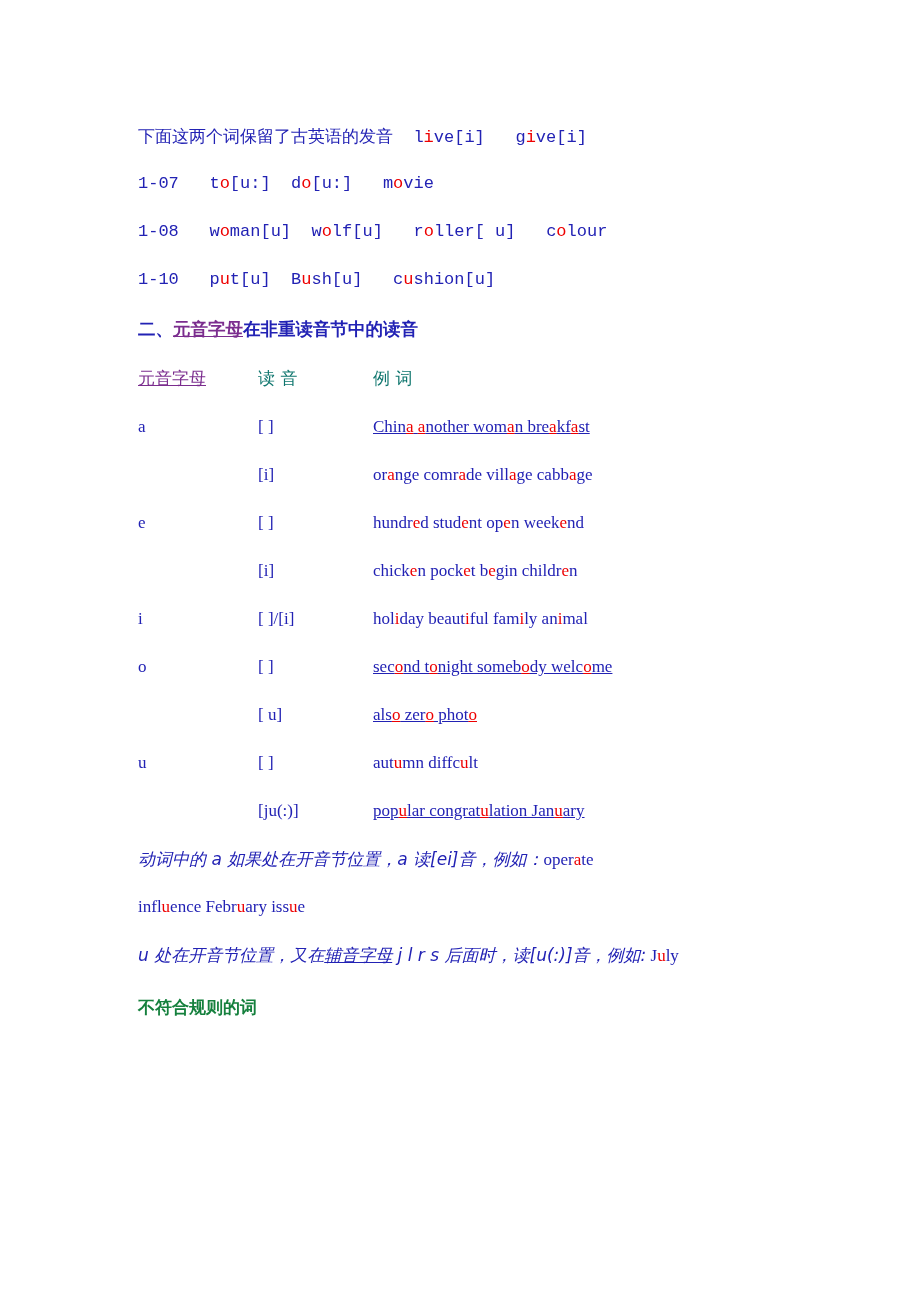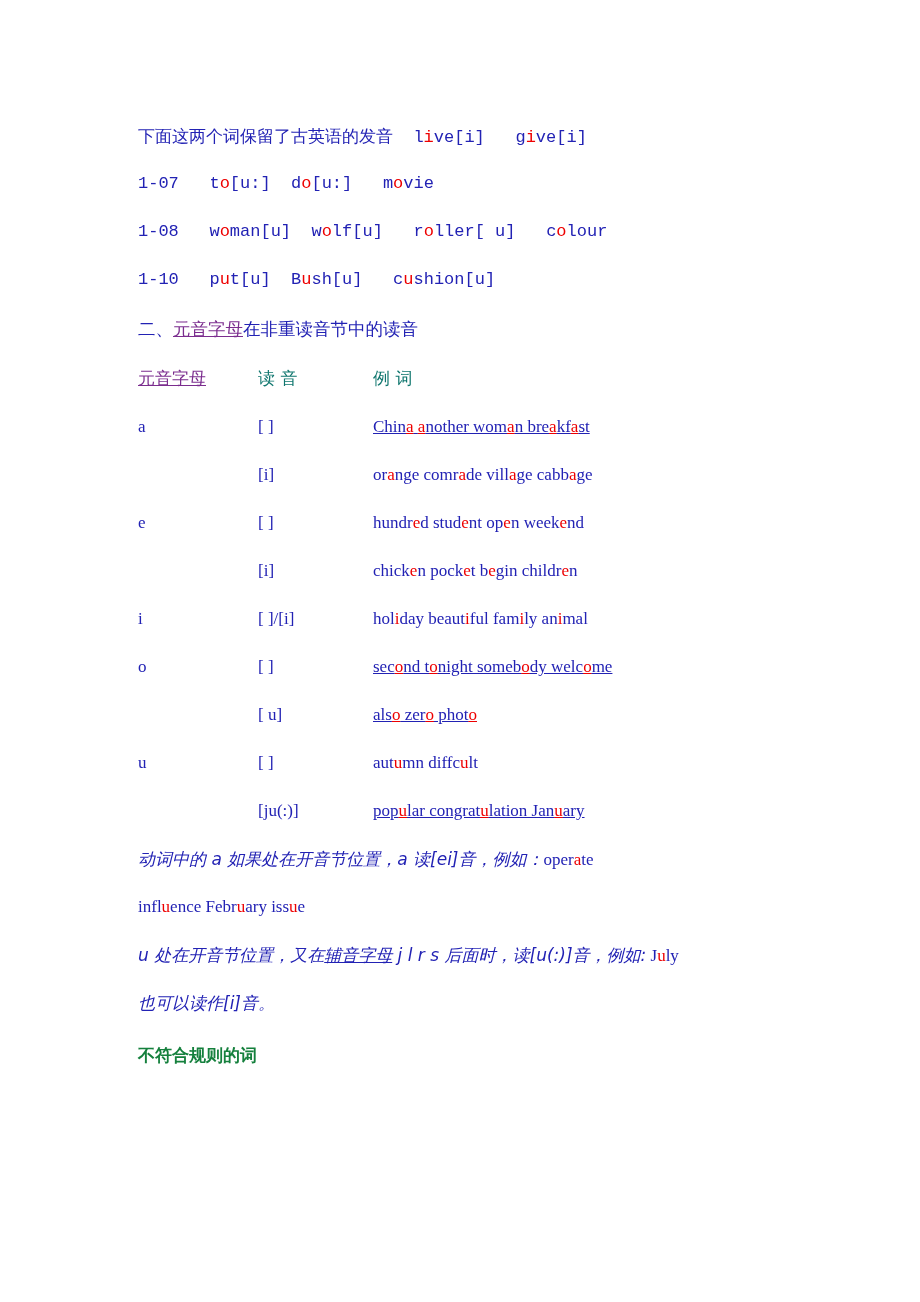--- a/index.html
+++ b/index.html
@@ -42,21 +42,21 @@
   }
   .mono-line .cn {
     font-family: "DejaVu Sans", "Liberation Sans", sans-serif;
     font-size: 17px;
   }
 
   
   .section-heading {
     font-family: "DejaVu Sans", "Liberation Sans", sans-serif;
     font-size: 17.5px;
-    font-weight: normal;
+    font-weight: bold;
     color: #2222b4;
     line-height: 46px;
     height: 48px;
     margin-top: 2px;
   }
   .section-heading .purple {
     color: #7b2d8e;
     text-decoration: underline;
   }
 
@@ -193,18 +193,17 @@
         </tbody>
     </table>
 
     <div class="para"><span class="cn">动词中的 a 如果处在开音节位置，a 读[ei]音，例如：</span><span><span>oper</span><span class="red">a</span><span>te</span></span></div>
 
     <div class="para"><span><span>infl</span><span class="red">u</span><span>ence</span></span> <span><span>Febr</span><span class="red">u</span><span>ary</span></span> <span><span>iss</span><span class="red">u</span><span>e</span></span></div>
 
     <div class="para"><span class="cn">u 处在开音节位置，又在</span><span class="cn uline">辅音字母</span><span class="cn"> j l r s 后面时，读[u(:)]音，例如:</span> <span><span>J</span><span class="red">u</span><span>ly</span></span></div>
 
 
-    <div class="para"><span class="cn">也可以读作[i]音。</span></div>
 
     <div class="bold-heading">不符合规则的词</div>
 
   </div>
 </div>
 
 </body></html>

